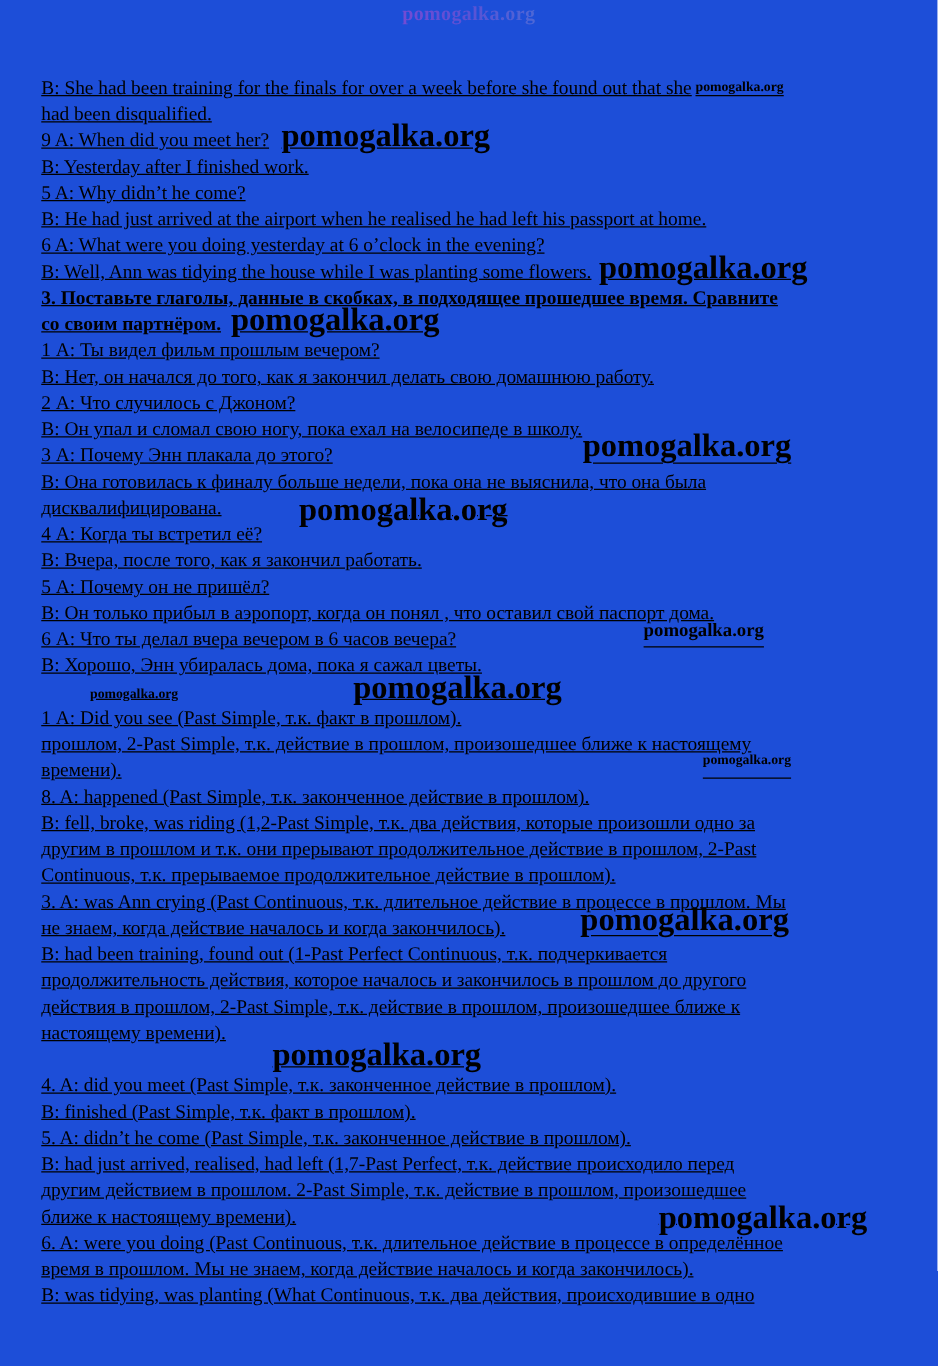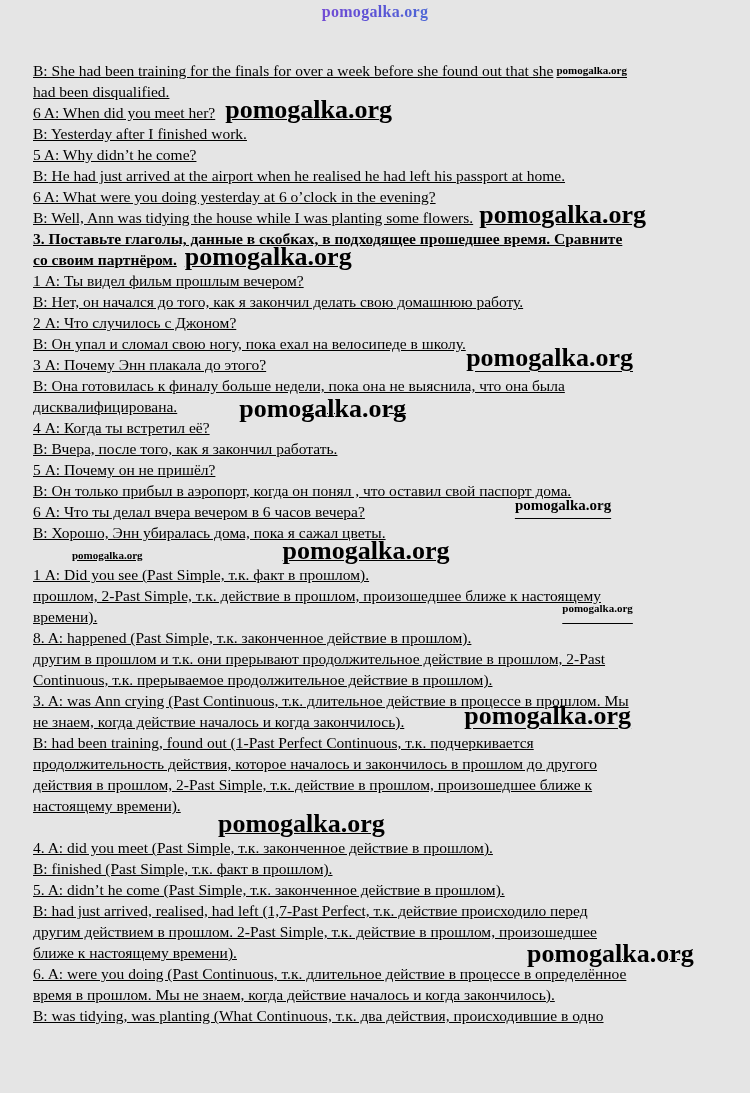--- a/index.html
+++ b/index.html
@@ -2,21 +2,21 @@
 <html><head>
 <meta charset="utf-8">
 <style>
   * { box-sizing: border-box; }
   html, body { margin: 0; padding: 0; background: #ffffff; }
   .page {
     position: relative;
     width: 750px;
     height: 1093px;
     margin: 0 auto;
-    background: #e5e5e5;
+    background: #1d4ed8;
     overflow: hidden;
     font-family: "Liberation Serif", "DejaVu Serif", serif;
     color: #000000;
   }
   .top-wm {
     position: absolute;
     top: 3px;
     left: 0;
     width: 100%;
     text-align: center;
@@ -52,21 +52,21 @@
   .wm-sm { font-size: 11px; line-height: 10px; }
 </style>
 </head>
 <body>
 
 <div class="page">
   <div class="top-wm" style="background-image: linear-gradient(90deg, rgb(230, 57, 155), rgb(176, 58, 209), rgb(90, 82, 213), rgb(47, 159, 216), rgb(47, 181, 139));">pomogalka.org</div>
   <div class="content" id="content">
       <div class="line"><span>B: She had been training for the finals for over a week before she found out that she</span><span class="wm wm-sm" style="margin-left: 3px; top: -2px;">pomogalka.org</span></div>
       <div class="line"><span>had been disqualified.</span></div>
-      <div class="line"><span>6 A: When did you meet her?</span><span class="wm wm-lg" style="margin-left: 10px;">pomogalka.org</span></div>
+      <div class="line"><span>9 A: When did you meet her?</span><span class="wm wm-lg" style="margin-left: 10px;">pomogalka.org</span></div>
       <div class="line"><span>B: Yesterday after I finished work.</span></div>
       <div class="line"><span>5 A: Why didn’t he come?</span></div>
       <div class="line"><span>B: He had just arrived at the airport when he realised he had left his passport at home.</span></div>
       <div class="line"><span>6 A: What were you doing yesterday at 6 o’clock in the evening?</span></div>
       <div class="line"><span>B: Well, Ann was tidying the house while I was planting some flowers.</span><span class="wm wm-lg" style="margin-left: 6px;">pomogalka.org</span></div>
       <div class="line bold"><span>3. Поставьте глаголы, данные в скобках, в подходящее прошедшее время. Сравните</span></div>
       <div class="line bold"><span>со своим партнёром.</span><span class="wm wm-lg" style="margin-left: 8px;">pomogalka.org</span></div>
       <div class="line"><span>1 А: Ты видел фильм прошлым вечером?</span></div>
       <div class="line"><span>В: Нет, он начался до того, как я закончил делать свою домашнюю работу.</span></div>
       <div class="line"><span>2 А: Что случилось с Джоном?</span></div>
@@ -78,20 +78,21 @@
       <div class="line"><span>В: Вчера, после того, как я закончил работать.</span></div>
       <div class="line"><span>5 А: Почему он не пришёл?</span></div>
       <div class="line"><span>В: Он только прибыл в аэропорт, когда он понял , что оставил свой паспорт дома.</span></div>
       <div class="line"><span>6 А: Что ты делал вчера вечером в 6 часов вечера?</span><span class="wm wm-md" style="margin-left: 150px; top: -7px;">pomogalka.org</span></div>
       <div class="line"><span>В: Хорошо, Энн убиралась дома, пока я сажал цветы.</span></div>
       <div class="line"><span class="wm wm-sm" style="margin-left: 39px;">pomogalka.org</span><span class="wm wm-lg" style="margin-left: 140px;">pomogalka.org</span></div>
       <div class="line"><span>1 А: Did you see (Past Simple, т.к. факт в прошлом).</span></div>
       <div class="line"><span>прошлом, 2-Past Simple, т.к. действие в прошлом, произошедшее ближе к настоящему</span></div>
       <div class="line"><span>времени).</span><span class="wm wm-sm" style="margin-left: 465px; top: -10px;">pomogalka.org</span></div>
       <div class="line"><span>8. A: happened (Past Simple, т.к. законченное действие в прошлом).</span></div>
+      <div class="line"><span>B: fell, broke, was riding (1,2-Past Simple, т.к. два действия, которые произошли одно за</span></div>
       <div class="line"><span>другим в прошлом и т.к. они прерывают продолжительное действие в прошлом, 2-Past</span></div>
       <div class="line"><span>Continuous, т.к. прерываемое продолжительное действие в прошлом).</span></div>
       <div class="line"><span>3. A: was Ann crying (Past Continuous, т.к. длительное действие в процессе в прошлом. Мы</span></div>
       <div class="line"><span>не знаем, когда действие началось и когда закончилось).</span><span class="wm wm-lg" style="margin-left: 60px; top: -3px;">pomogalka.org</span></div>
       <div class="line"><span>B: had been training, found out (1-Past Perfect Continuous, т.к. подчеркивается</span></div>
       <div class="line"><span>продолжительность действия, которое началось и закончилось в прошлом до другого</span></div>
       <div class="line"><span>действия в прошлом, 2-Past Simple, т.к. действие в прошлом, произошедшее ближе к</span></div>
       <div class="line"><span>настоящему времени).</span></div>
       <div class="line"><span class="wm wm-lg" style="margin-left: 185px;">pomogalka.org</span></div>
       <div class="line"><span>4. A: did you meet (Past Simple, т.к. законченное действие в прошлом).</span></div>

